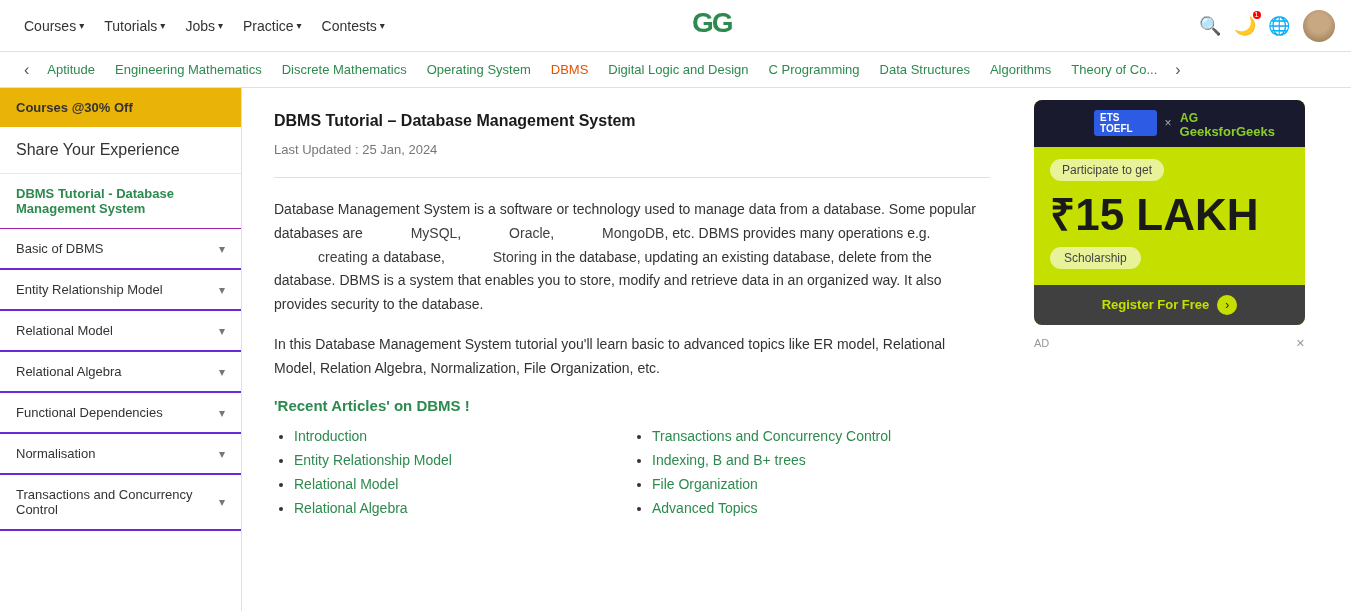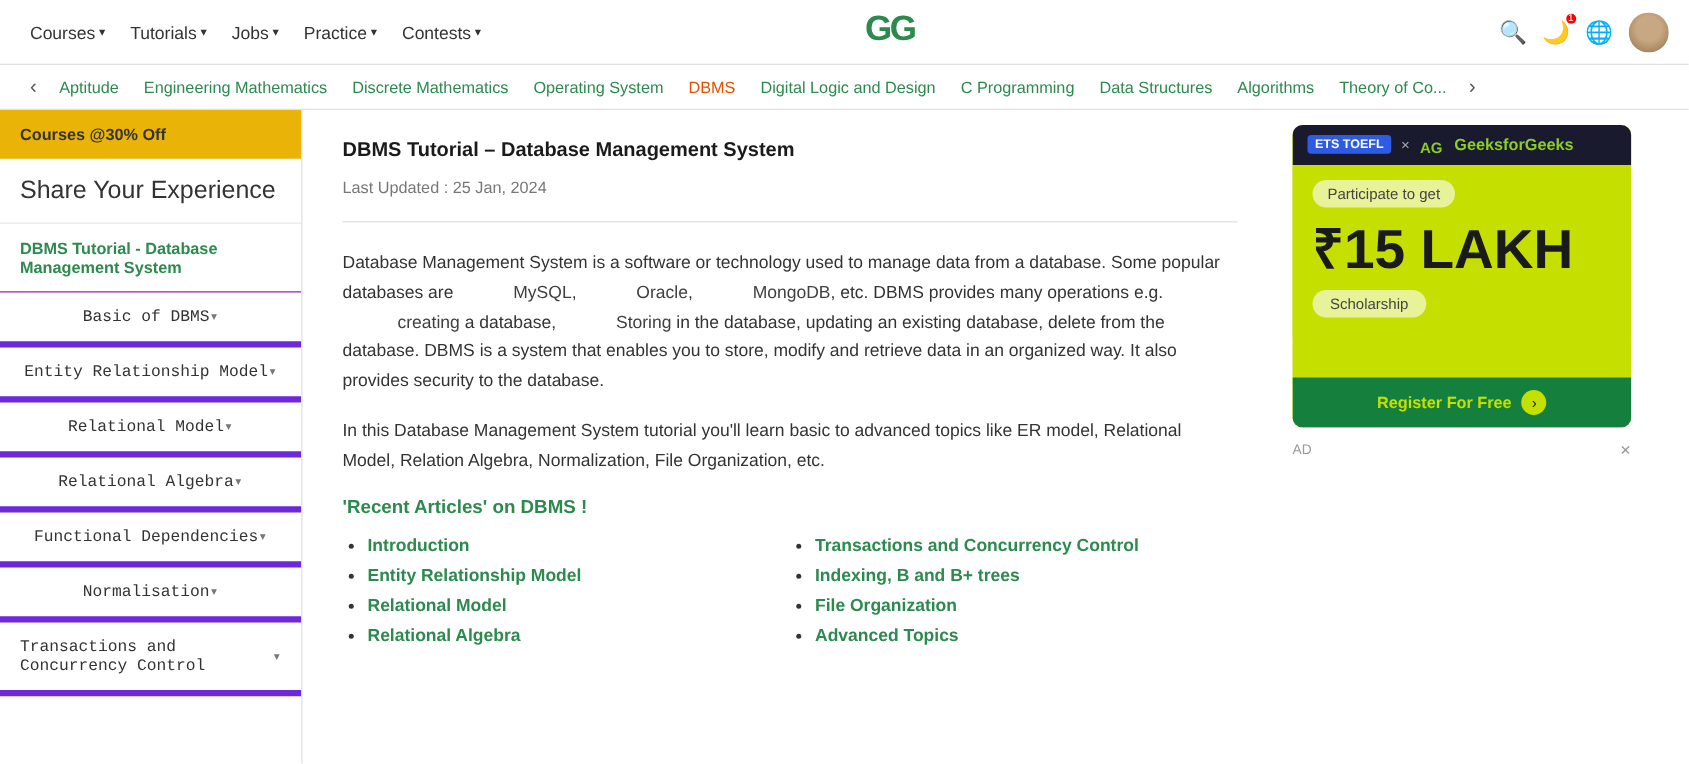--- a/index.html
+++ b/index.html
@@ -131,43 +131,42 @@
       background: #eab308;
       padding: 12px 16px;
       font-weight: bold;
       font-size: 13px;
       cursor: pointer;
       display: flex;
       align-items: center;
     }
     .sidebar-share {
       padding: 14px 16px;
-      font-size: 20px;
+      font-size: 16px;
       color: #333;
       border-bottom: 1px solid #e8e8e8;
       cursor: pointer;
     }
     .sidebar-active-item {
       padding: 12px 16px;
       font-size: 13px;
       color: #2d8a4e;
       font-weight: bold;
       border-bottom: 1px solid #a21caf;
       cursor: pointer;
     }
     .sidebar-section {
       padding: 12px 16px;
       font-size: 13px;
       color: #333;
-      border-bottom: 5px solid #6d28d9;
-      display: flex;
-      align-items: center;
-      justify-content: center;
-      cursor: pointer;
-      font-family: Liberation Mono, monospace;
+      border-bottom: 2px solid #6d28d9;
+      display: flex;
+      align-items: center;
+      justify-content: space-between;
+      cursor: pointer;
     }
     .sidebar-chevron { font-size: 12px; color: #777; }
 
     
     .content-area {
       flex: 1;
       padding: 24px 32px;
       overflow-y: auto;
       max-width: 780px;
     }
@@ -197,21 +196,20 @@
     .recent-articles-heading {
       font-size: 15px;
       font-weight: bold;
       color: #2d8a4e;
       margin-bottom: 14px;
     }
     .articles-grid {
       display: grid;
       grid-template-columns: 1fr 1fr;
       gap: 0;
-      font-weight: bold;
     }
     .articles-col ul {
       list-style: disc;
       padding-left: 20px;
     }
     .articles-col ul li {
       margin-bottom: 8px;
     }
     .articles-col ul li a {
       color: #2d8a4e;
@@ -239,20 +237,21 @@
       align-items: center;
       gap: 8px;
     }
     .ad-toefl-badge {
       background: #2d5be3;
       color: white;
       font-size: 10px;
       font-weight: bold;
       padding: 2px 6px;
       border-radius: 3px;
+      margin-left: 48px;
     }
     .ad-x-text {
       color: #aaa;
       font-size: 12px;
     }
     .ad-gfg-text {
       color: #8cce28;
       font-size: 13px;
       font-weight: bold;
     }
@@ -279,27 +278,26 @@
     .ad-scholarship {
       background: rgba(255,255,255,0.6);
       border-radius: 20px;
       padding: 4px 14px;
       font-size: 12px;
       color: #444;
       display: inline-block;
       margin-bottom: 0;
     }
     .ad-footer {
-      background: #15803d;
+      background: #404040;
       padding: 10px 16px;
       display: flex;
       align-items: center;
       justify-content: center;
       gap: 8px;
-      margin-top: 32px;
     }
     .ad-register-btn {
       color: #c5e000;
       font-size: 13px;
       font-weight: bold;
     }
     .ad-arrow {
       background: #c5e000;
       color: #1a1a2e;
       border-radius: 50%;

